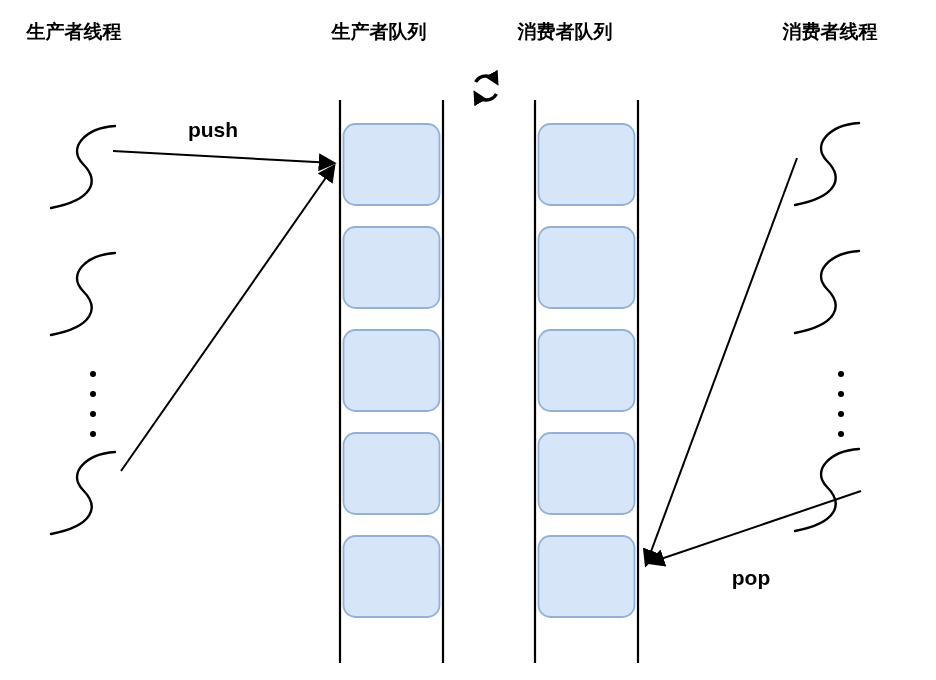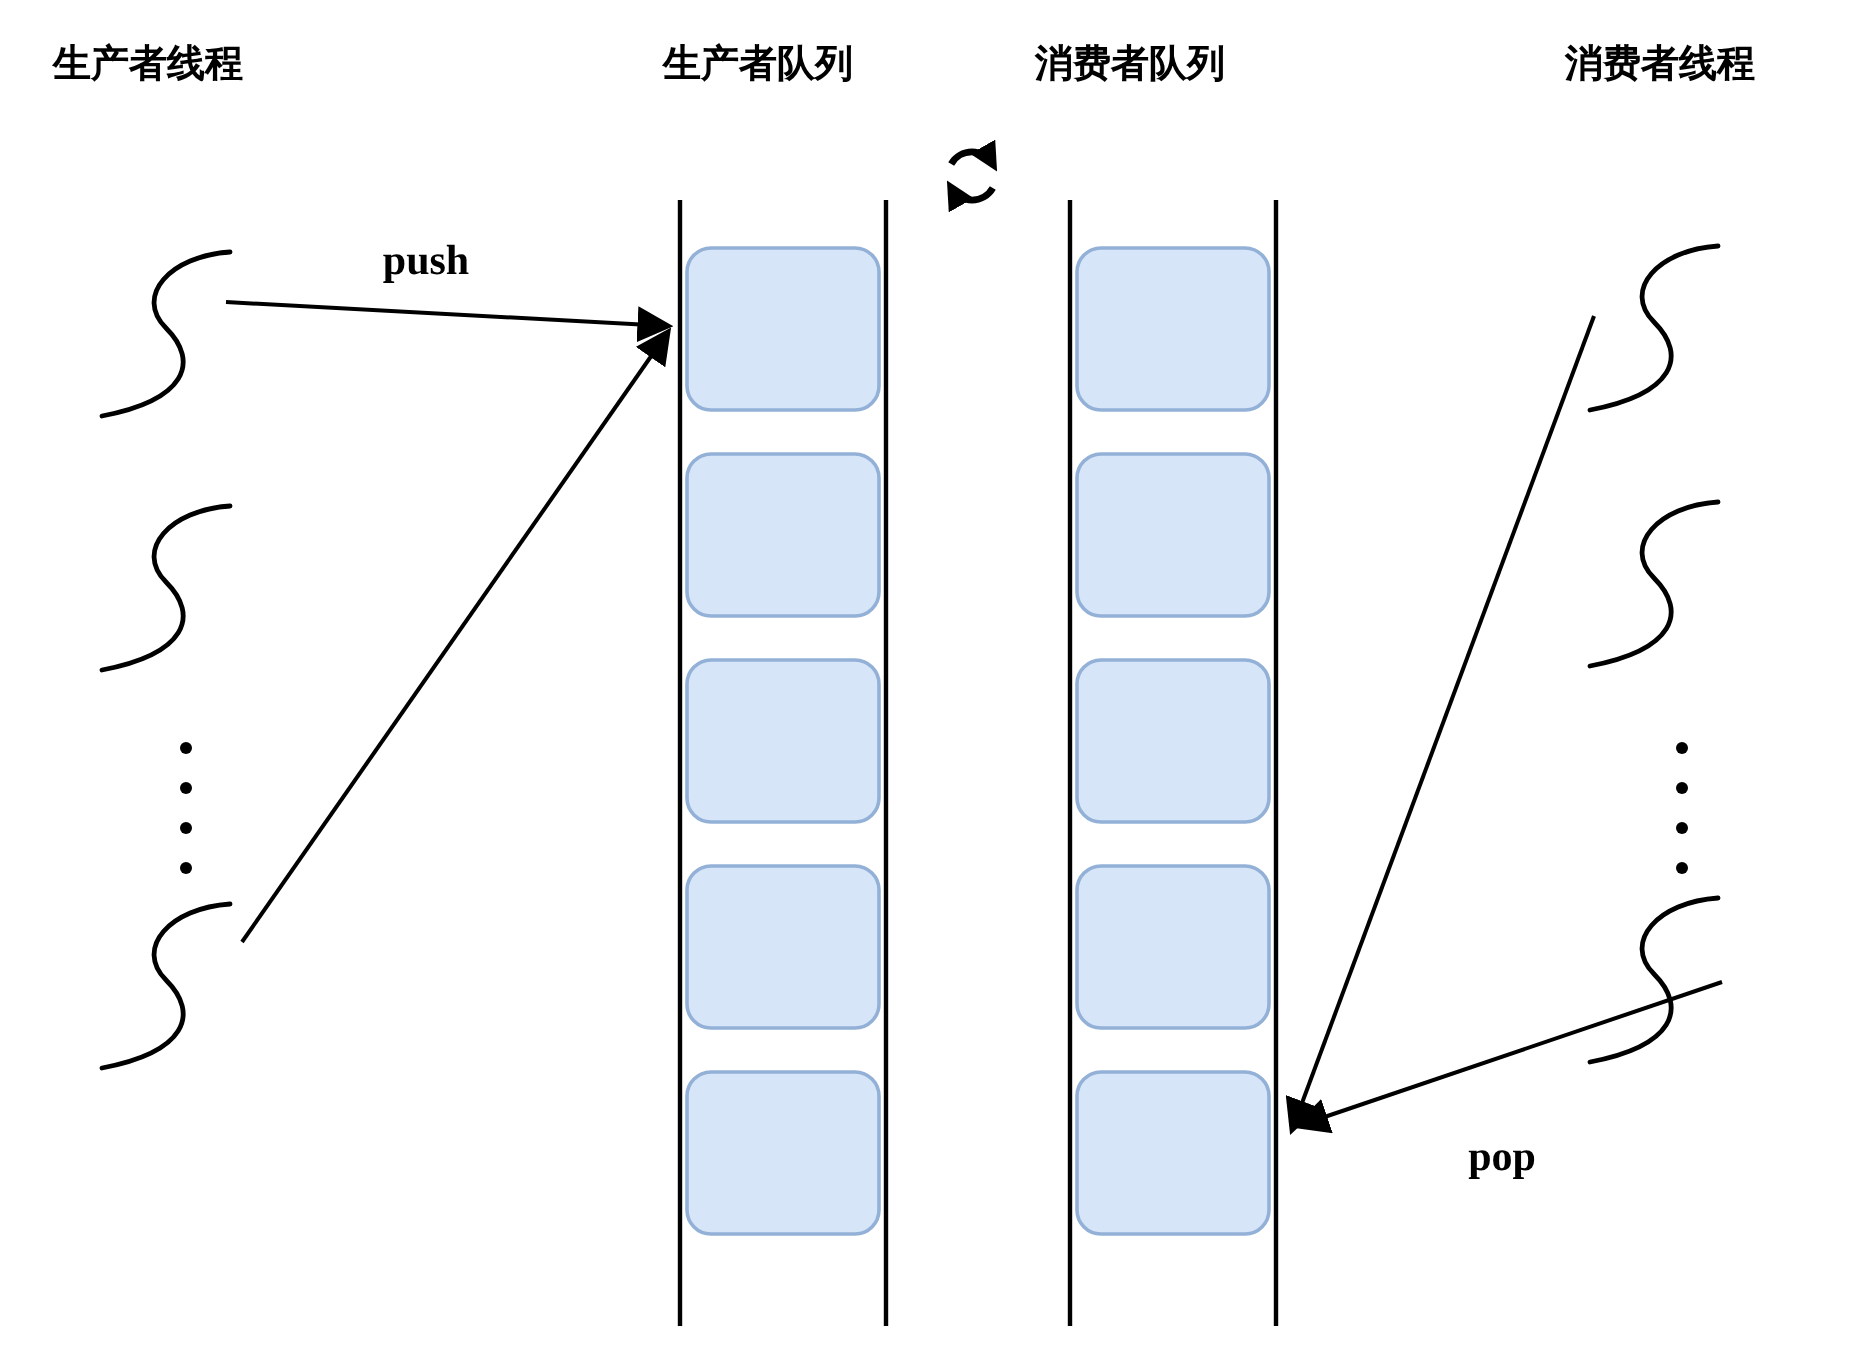--- a/index.html
+++ b/index.html
@@ -7,21 +7,20 @@
     padding: 0;
     background: #ffffff;
     font-family: "Liberation Sans", "DejaVu Sans", sans-serif;
   }
   .stage {
     position: relative;
     width: 936px;
     height: 680px;
     background: #ffffff;
     overflow: hidden;
-    font-family: Liberation Serif, serif;
   }
   svg { display: block; }
   text.header {
     font-size: 19px;
     font-weight: bold;
     fill: #000000;
   }
   text.op-label {
     font-size: 21px;
     font-weight: bold;

